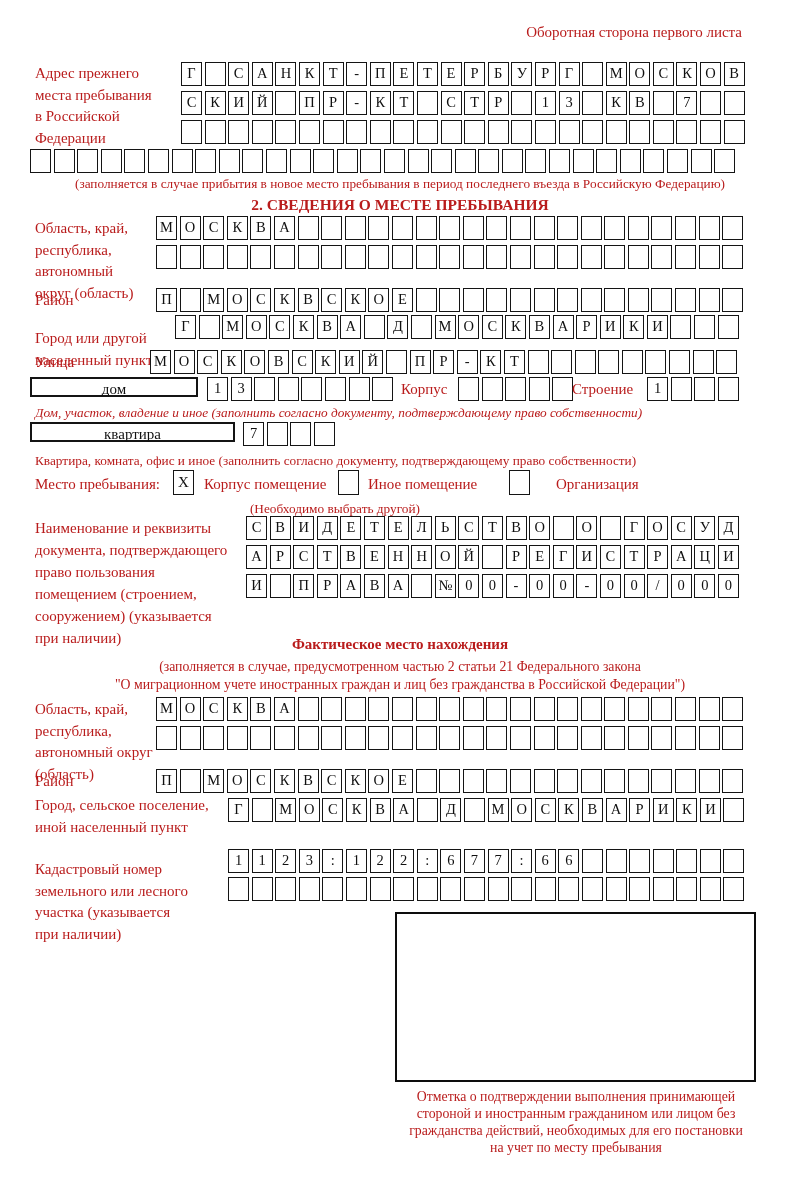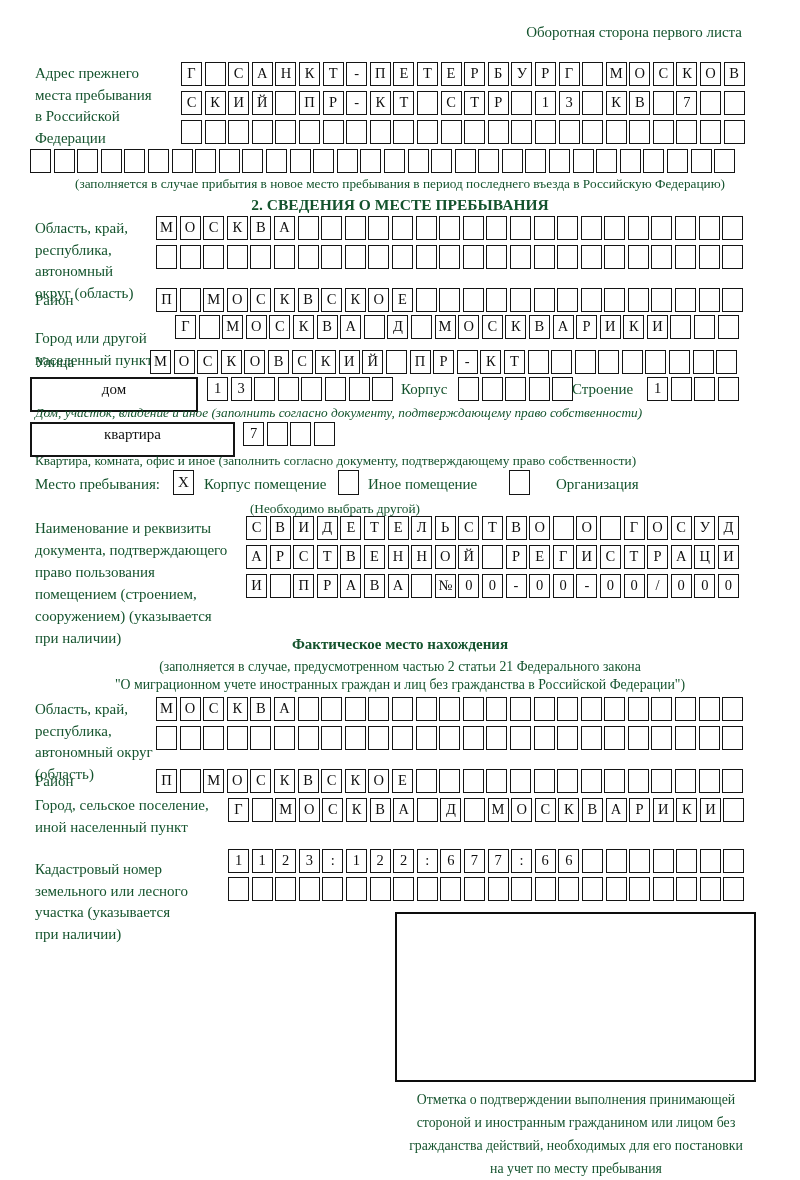--- a/index.html
+++ b/index.html
@@ -1,25 +1,25 @@
 <!DOCTYPE html>
 <html><head>
 <meta charset="utf-8">
 <style>
   html,body{margin:0;padding:0;background:#ffffff;}
   #page{position:relative;width:800px;height:1180px;background:#ffffff;overflow:hidden;
         font-family:"Liberation Serif","DejaVu Serif",serif;color:#101010;}
-  .lbl{position:absolute;font-size:15px;line-height:21.5px;color:#14532d;white-space:pre-line;}
+  .lbl{position:absolute;font-size:15px;line-height:21.5px;color:#b91c1c;white-space:pre-line;}
   .small{font-size:13.3px;line-height:16px;}
   .center{text-align:center;}
   .bold{font-weight:bold;text-align:center;}
   .grid{position:absolute;display:flex;}
   .cell{box-sizing:border-box;width:21px;height:24px;border:1.7px solid #141414;margin-right:2.6px;
         background:#fff;text-align:center;font-size:14.5px;line-height:21px;overflow:hidden;}
-  .widebox{position:absolute;box-sizing:border-box;height:35px;border:2px solid #141414;background:#fff;
+  .widebox{position:absolute;box-sizing:border-box;height:20px;border:2px solid #141414;background:#fff;
            text-align:center;font-size:15px;line-height:21px;}
   .chk{position:absolute;box-sizing:border-box;width:21px;height:25px;border:1.8px solid #141414;
        background:#fff;text-align:center;font-size:15px;line-height:22px;}
   .stamp{position:absolute;box-sizing:border-box;border:2.5px solid #0d0d0d;background:#fff;}
 </style>
 </head>
 <body>
 
 <div id="page">
 
@@ -577,18 +577,18 @@
       <div class="cell"></div>
       <div class="cell"></div>
       <div class="cell"></div>
       <div class="cell"></div>
       <div class="cell"></div>
       <div class="cell"></div>
       <div class="cell"></div>
     </div>
 
   <div class="stamp" style="left:395px;top:912px;width:361px;height:170px;"></div>
-  <div class="lbl center" style="left:390px;top:1088px;width:372px;font-size:13.8px;line-height:23px;">Отметка о подтверждении выполнения принимающей
+  <div class="lbl center" style="left:390px;top:1088px;width:372px;font-size:13.8px;line-height:17px;">Отметка о подтверждении выполнения принимающей
 стороной и иностранным гражданином или лицом без
 гражданства действий, необходимых для его постановки
 на учет по месту пребывания</div>
 
 </div>
 
 </body></html>

